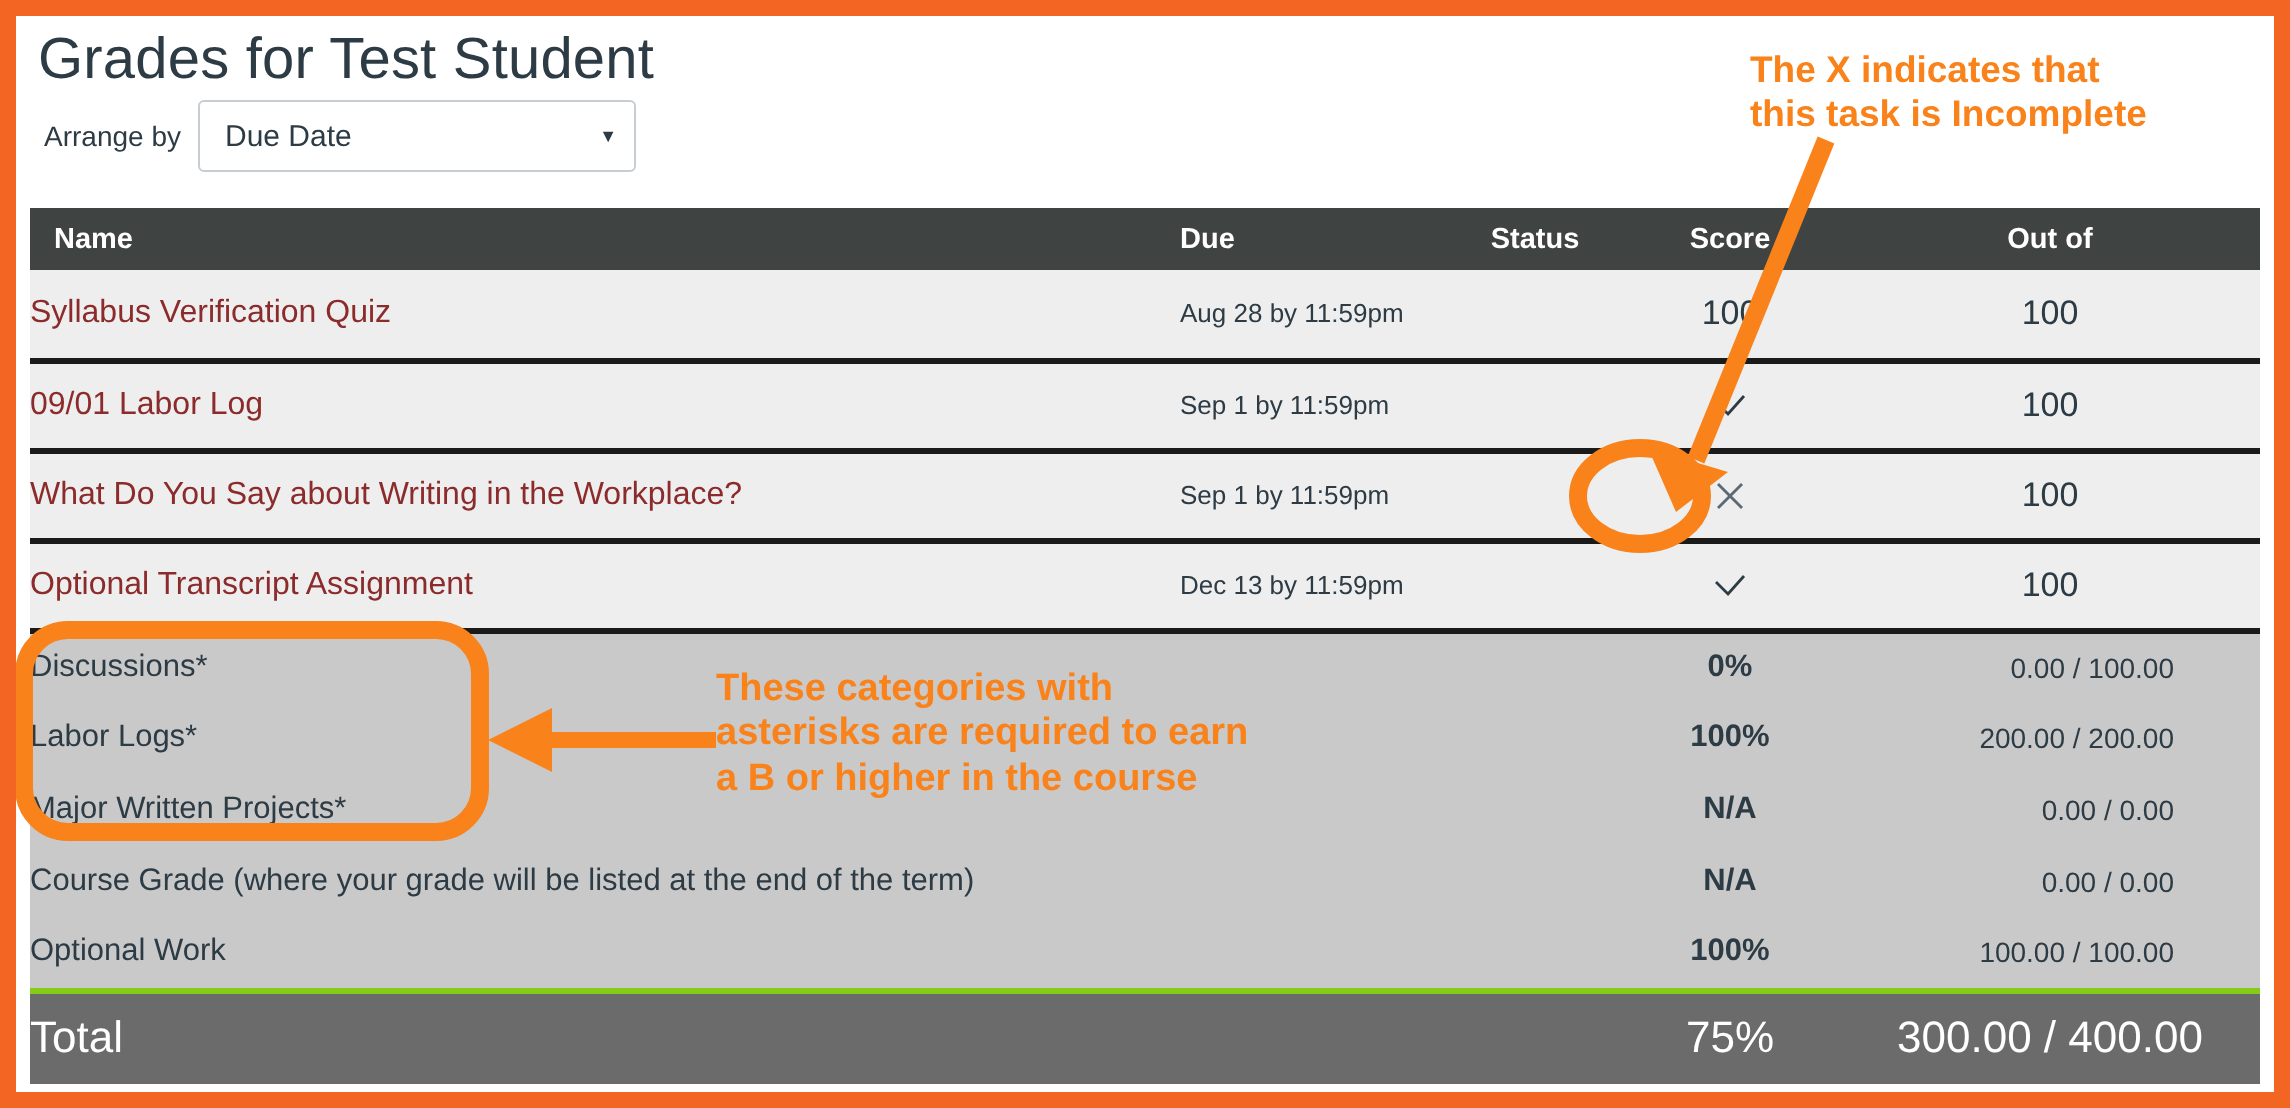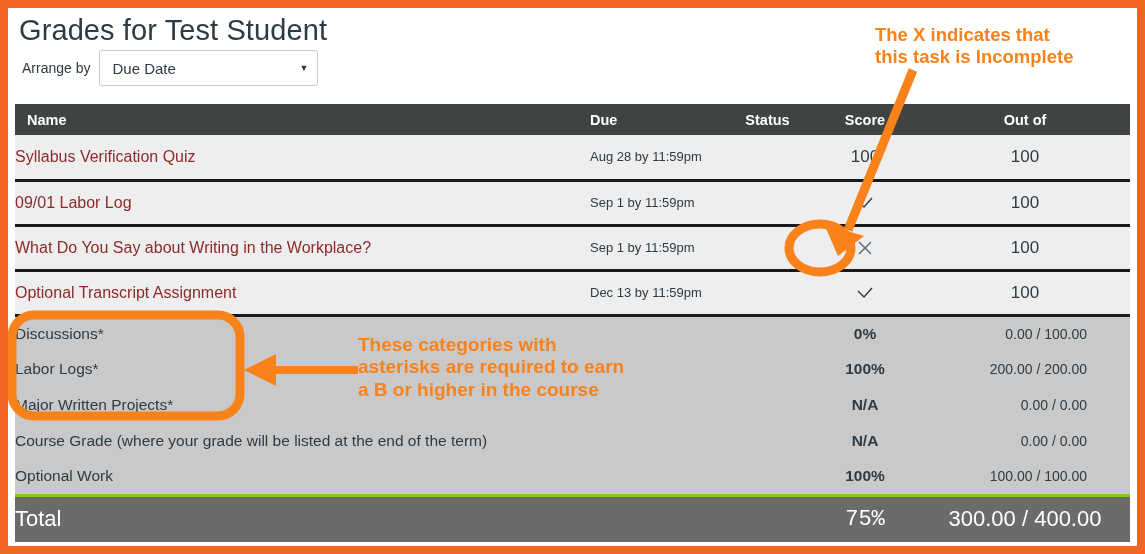--- a/index.html
+++ b/index.html
@@ -169,21 +169,20 @@
   tr.total-row td { vertical-align: middle; }
   .total-label {
     font-size: 22px;
     color: #ffffff;
     padding-left: 26px;
   }
   .total-pct {
     font-size: 22px;
     color: #ffffff;
     text-align: center;
-    font-family: Liberation Mono, monospace;
   }
   .total-outof {
     font-size: 22px;
     color: #ffffff;
     text-align: center;
   }
 
   
   .annot-layer {
     position: absolute;

